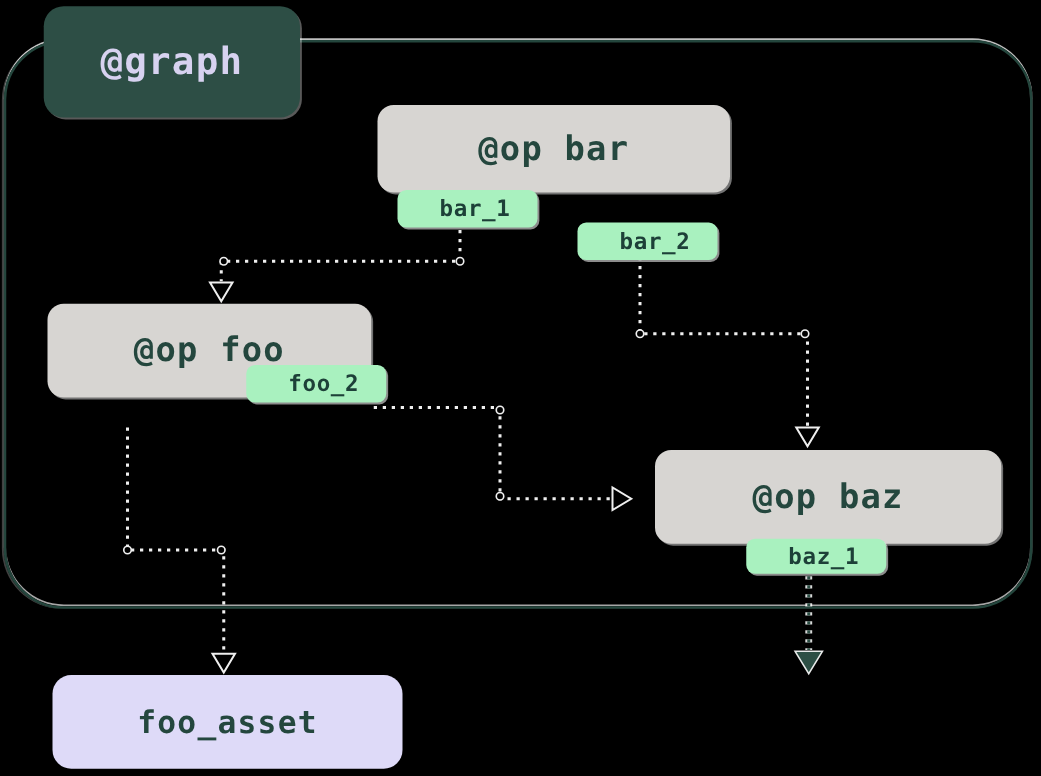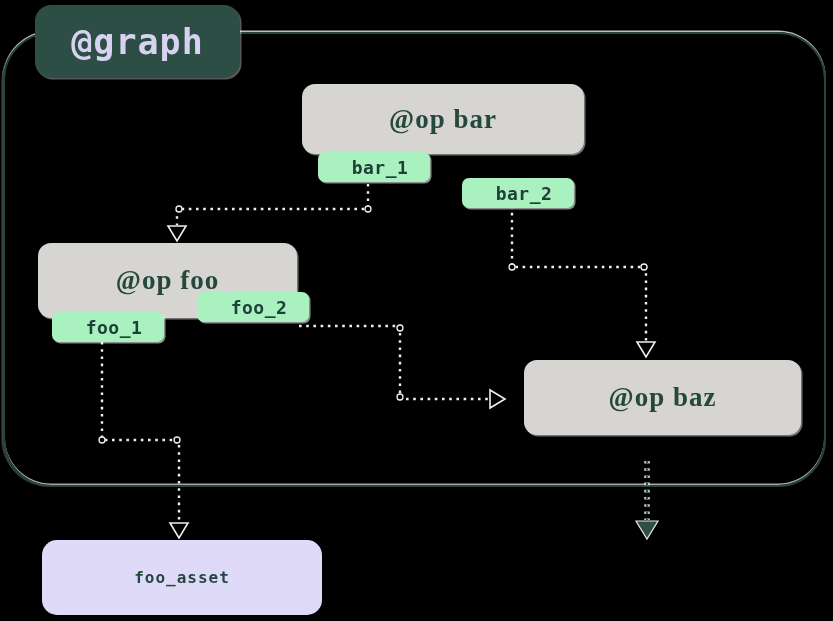--- a/index.html
+++ b/index.html
@@ -27,46 +27,45 @@
     box-shadow: 0 -1.5px 0 rgba(255,255,255,0.75),
                 inset 0 -1.5px 0 rgba(255,255,255,0.65),
                 -1.5px 0 0 rgba(255,255,255,0.25);
     box-sizing: border-box;
   }
   .graph-label {
     position: absolute;
     left: 35px;
     top: 5px;
     width: 205px;
-    height: 73px;
+    height: 89px;
     background: var(--graph_bg, #2d4e45);
     border-radius: 16px;
     display: flex;
     align-items: center;
     justify-content: center;
     color: var(--graph_text, #d7d2f0);
-    font-size: 35px;
+    font-size: 30px;
     font-weight: bold;
     letter-spacing: 1px;
     box-shadow: 1.5px 1.5px 0 rgba(255,255,255,0.35);
   }
   .op-node {
     position: absolute;
     background: var(--op_bg, #d7d5d2);
     border-radius: 13px;
     display: flex;
     align-items: center;
     justify-content: center;
     color: var(--op_text, #24473e);
     font-size: 27px;
     font-weight: bold;
     letter-spacing: 1px;
     box-shadow: 1.5px 1.5px 0 rgba(255,255,255,0.45);
     z-index: 3;
-    font-family: Liberation Serif, serif;
   }
   .out-tag {
     position: absolute;
     height: 30px;
     background: var(--tag_bg, #a9f1bf);
     border-radius: 7px;
     display: flex;
     align-items: center;
     justify-content: center;
     color: var(--tag_text, #1d4038);
@@ -81,21 +80,21 @@
     position: absolute;
     top: 540px;
     width: 280px;
     height: 75px;
     background: var(--asset_bg, #dedaf8);
     border-radius: 15px;
     display: flex;
     align-items: center;
     justify-content: center;
     color: var(--asset_text, #24473e);
-    font-size: 16px;
+    font-size: 25px;
     font-weight: bold;
     letter-spacing: 1px;
     z-index: 3;
   }
   svg.edges {
     position: absolute;
     left: 0; top: 0;
     width: 833px;
     height: 621px;
     z-index: 2;
@@ -189,28 +188,28 @@
   <div class="out-tag" style="left:318px; top:152px; width:100px;">
     <span>bar_1</span>
   </div>
   <div class="out-tag" style="left:462px; top:152px; width:100px;margin-top:26px;">
     <span>bar_2</span>
   </div>
 
   <div class="op-node" style="left:38px; top:243px; width:259px; height:75px;">
     <span>@op foo</span>
   </div>
-  <div class="out-tag" style="left:52px; top:312px; width:100px;">
-    <span>foo_1</span>
-  </div>
   <div class="out-tag" style="left:197px; top:292px; width:100px;">
     <span>foo_2</span>
   </div>
 
   <div class="op-node" style="left:524px; top:360px; width:277px; height:75px;">
     <span>@op baz</span>
   </div>
+  <div class="out-tag" style="left:597px; top:431px; width:100px; height:28px;">
+    <span>baz_1</span>
+  </div>
 
   <div class="asset-node" style="left:42px;">
     <span>foo_asset</span>
   </div>
 
 </div>
 
 </body></html>

